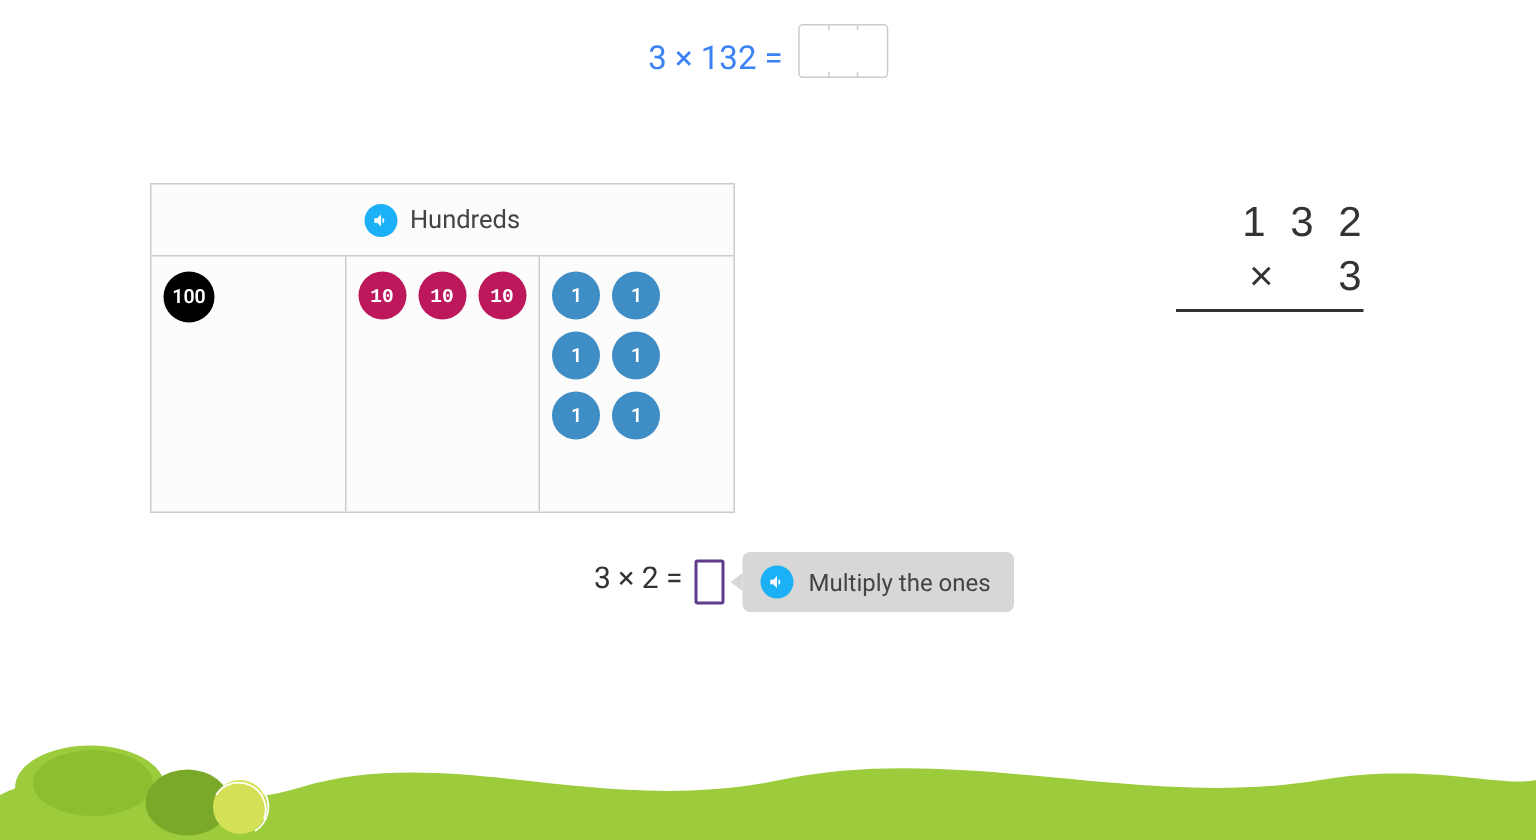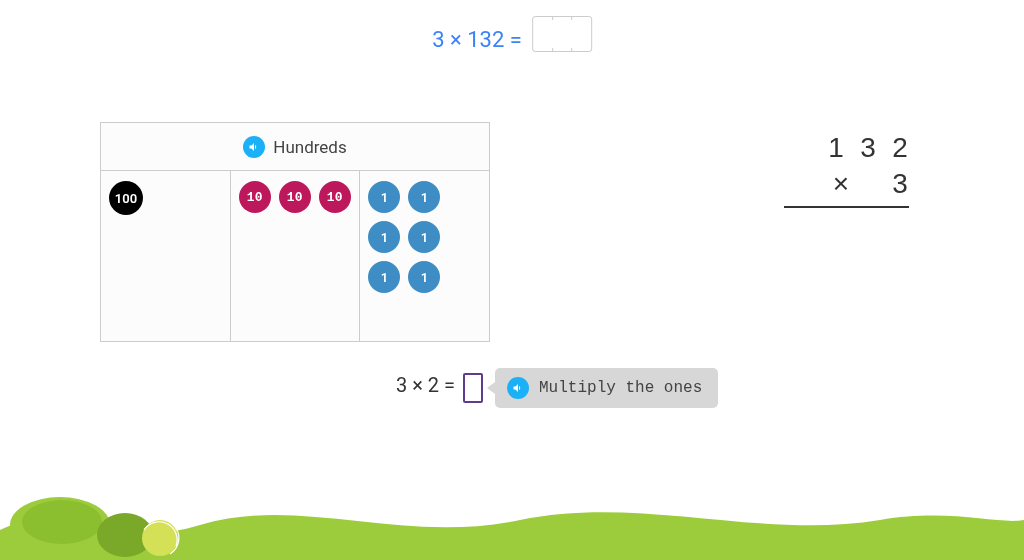--- a/index.html
+++ b/index.html
@@ -158,21 +158,20 @@
   .hint-bubble {
     background: #d7d7d7;
     border-radius: 5px;
     padding: 9px 16px 9px 12px;
     display: flex;
     align-items: center;
     gap: 10px;
     font-size: 16px;
     color: #444;
     position: relative;
-    font-family: Liberation Mono, monospace;
   }
   .hint-bubble::before {
     content: "";
     position: absolute;
     left: -8px;
     top: 50%;
     transform: translateY(-50%);
     border: 6px solid transparent;
     border-right: 8px solid #d7d7d7;
     border-left: none;

